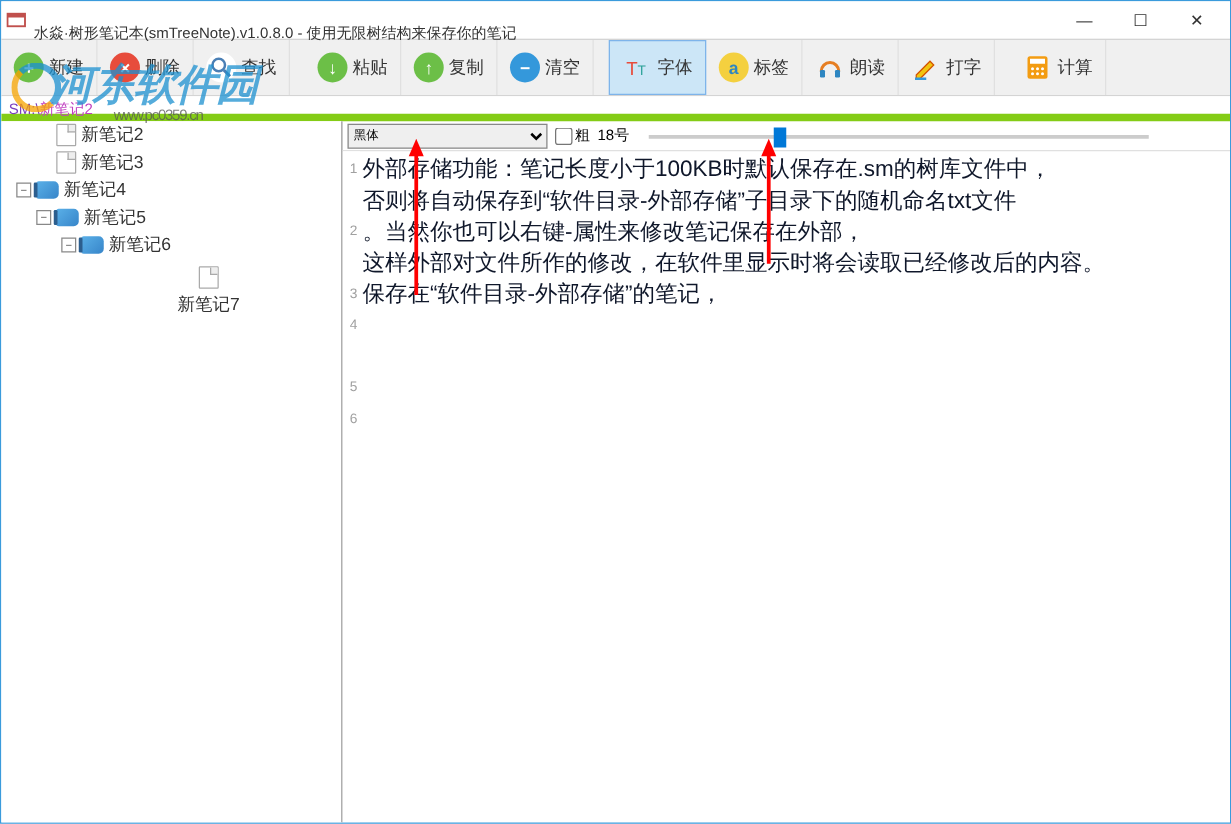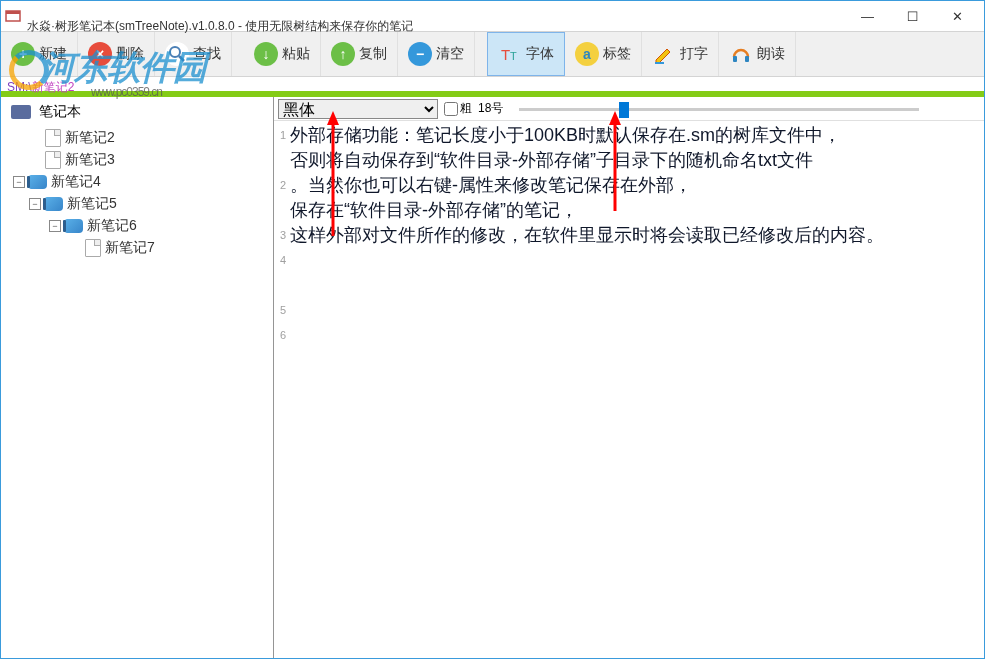--- a/index.html
+++ b/index.html
@@ -28,24 +28,24 @@
 .tree-node { display: flex; align-items: center; gap: 4px; padding: 2px 0; white-space: nowrap; }
 .tree-node .exp { width: 12px; height: 12px; border: 1px solid #888; display: flex; align-items: center; justify-content: center; font-size: 9px; color: #555; line-height: 1; }
 .tree-node .spacer { width: 12px; }
 .tree-node .doc-icon { width: 16px; height: 18px; background: #fff; border: 1px solid #aaa; border-radius: 1px; position: relative; }
 .tree-node .doc-icon::after { content: ""; position: absolute; top: 0; right: 0; width: 5px; height: 5px; border-bottom: 1px solid #aaa; border-left: 1px solid #aaa; background: #eee; }
 .tree-node .book-icon { width: 18px; height: 14px; background: linear-gradient(135deg, #5ab0e8, #3785c9); border-radius: 2px 4px 4px 2px; position: relative; }
 .tree-node .book-icon::before { content: ""; position: absolute; left: -2px; top: 1px; width: 3px; height: 12px; background: #2c5e8e; border-radius: 1px; }
 .tree label { color: #333; }
 .l1 { margin-left: 20px; }
 .l2 { margin-left: 40px; }
-.l3 { margin-left: 60px; }
+.l3 { margin-left: 60px; flex-direction: column; }
 .editor-panel { flex: 1; display: flex; flex-direction: column; }
 .editor-toolbar { height: 24px; display: flex; align-items: center; gap: 6px; padding: 2px 4px; border-bottom: 1px solid #e0e0e0; font-size: 12px; }
-.editor-toolbar select { width: 160px; height: 20px; font-size: 16px; border: 1px solid #888; }
+.editor-toolbar select { width: 160px; height: 20px; font-size: 10px; border: 1px solid #888; }
 .editor-toolbar .chk { display: flex; align-items: center; gap: 2px; }
 .editor-toolbar input[type=checkbox] { width: 14px; height: 14px; }
 .editor-toolbar .slider { flex: 1; max-width: 400px; position: relative; height: 18px; margin-left: 10px; }
 .editor-toolbar .slider .track { position: absolute; top: 8px; left: 0; right: 0; height: 3px; background: #ccc; }
 .editor-toolbar .slider .thumb { position: absolute; top: 2px; width: 10px; height: 16px; background: #0078d7; }
 .editor-body { flex: 1; display: flex; overflow: auto; font-family: "SimSun", serif; font-size: 18px; line-height: 25px; }
 .gutter { width: 14px; text-align: right; padding: 2px 2px 0 0; color: #a0a0a0; font-size: 11px; line-height: 25px; background: #fff; font-family: Arial, sans-serif; }
 .gutter div { height: 25px; }
 .gutter .wrap { color: transparent; }
 .text-area { flex: 1; padding: 2px 4px 0 2px; color: #0f172a; word-break: break-all; }
@@ -117,50 +117,61 @@
     </span>
     <span>字体</span>
   </div>
   <div class="tb-btn">
     <span class="tb-icon" style="background:#f4d03f;color:#2e86c1;">a</span>
     <span>标签</span>
   </div>
   <div class="tb-btn">
     <span class="tb-font">
       <svg width="22" height="22" viewBox="0 0 22 22">
-          <path d="M3 17 L14 6 L17 9 L6 20 L3 20 Z" fill="#f1c40f" stroke="#d35400"></path>
-          <line x1="2" y1="20" x2="11" y2="20" stroke="#3498db" stroke-width="2"></line>
-        </svg>
-    </span>
-    <span>打字</span>
-  </div>
-  <div class="tb-btn">
-    <span class="tb-font">
-      <svg width="22" height="22" viewBox="0 0 22 22">
           <path d="M4 14 A7 7 0 0 1 18 14" fill="none" stroke="#e67e22" stroke-width="2.5"></path>
           <rect x="3" y="13" width="4" height="6" rx="1" fill="#2e86c1"></rect>
           <rect x="15" y="13" width="4" height="6" rx="1" fill="#2e86c1"></rect>
         </svg>
     </span>
     <span>朗读</span>
   </div>
+  <div class="tb-btn">
+    <span class="tb-font">
+      <svg width="22" height="22" viewBox="0 0 22 22">
+          <path d="M3 17 L14 6 L17 9 L6 20 L3 20 Z" fill="#f1c40f" stroke="#d35400"></path>
+          <line x1="2" y1="20" x2="11" y2="20" stroke="#3498db" stroke-width="2"></line>
+        </svg>
+    </span>
+    <span>打字</span>
+  </div>
   <div style="width:12px;"></div>
+  <div class="tb-btn">
+    <span class="tb-font">
+      <svg width="20" height="20" viewBox="0 0 20 20">
+          <rect x="2" y="1" width="16" height="18" rx="2" fill="#f39c12"></rect>
+          <rect x="4" y="3" width="12" height="4" fill="#fff"></rect>
+          <circle cx="6" cy="11" r="1.2" fill="#fff"></circle>
+          <circle cx="10" cy="11" r="1.2" fill="#fff"></circle>
+          <circle cx="14" cy="11" r="1.2" fill="#fff"></circle>
+          <circle cx="6" cy="15" r="1.2" fill="#fff"></circle>
+          <circle cx="10" cy="15" r="1.2" fill="#fff"></circle>
+          <circle cx="14" cy="15" r="1.2" fill="#fff"></circle>
+        </svg>
+    </span>
+    <span>计算</span>
+  </div>
 </div>
 
 <div class="breadcrumb">
   <span class="sm">SM:\</span><span class="path">新笔记2</span>
 </div>
 
 <div class="main">
 
   <div class="tree-panel">
-    <div class="tree-header">
-      <span class="monitor"></span>
-      <span>笔记本</span>
-    </div>
     <div class="tree">
       <div class="tree-node l1">
         <span class="spacer"></span>
           <span class="doc-icon"></span>
         <label>新笔记2</label>
       </div>
       <div class="tree-node l1">
         <span class="spacer"></span>
           <span class="doc-icon"></span>
         <label>新笔记3</label>
@@ -213,22 +224,22 @@
         <div>4</div>
           <div class="wrap">.</div>
         <div>5</div>
         <div>6</div>
           <div class="wrap">.</div>
       </div>
       <div class="text-area">
         <div class="line">外部存储功能：笔记长度小于100KB时默认保存在.sm的树库文件中，</div>
         <div class="line">否则将自动保存到“软件目录-外部存储”子目录下的随机命名txt文件</div>
         <div class="line">。当然你也可以右键-属性来修改笔记保存在外部，</div>
+        <div class="line">这样外部对文件所作的修改，在软件里显示时将会读取已经修改后的内容。</div>
         <div class="line">保存在“软件目录-外部存储”的笔记，</div>
-        <div class="line">这样外部对文件所作的修改，在软件里显示时将会读取已经修改后的内容。</div>
       </div>
     </div>
   </div>
 
 </div>
 
 <svg class="arrow" style="left:318px; top:110px;" width="28" height="130">
   <line x1="14" y1="125" x2="14" y2="10" stroke="#ff0000" stroke-width="3"></line>
   <polygon points="14,0 8,14 20,14" fill="#ff0000"></polygon>
 </svg>

